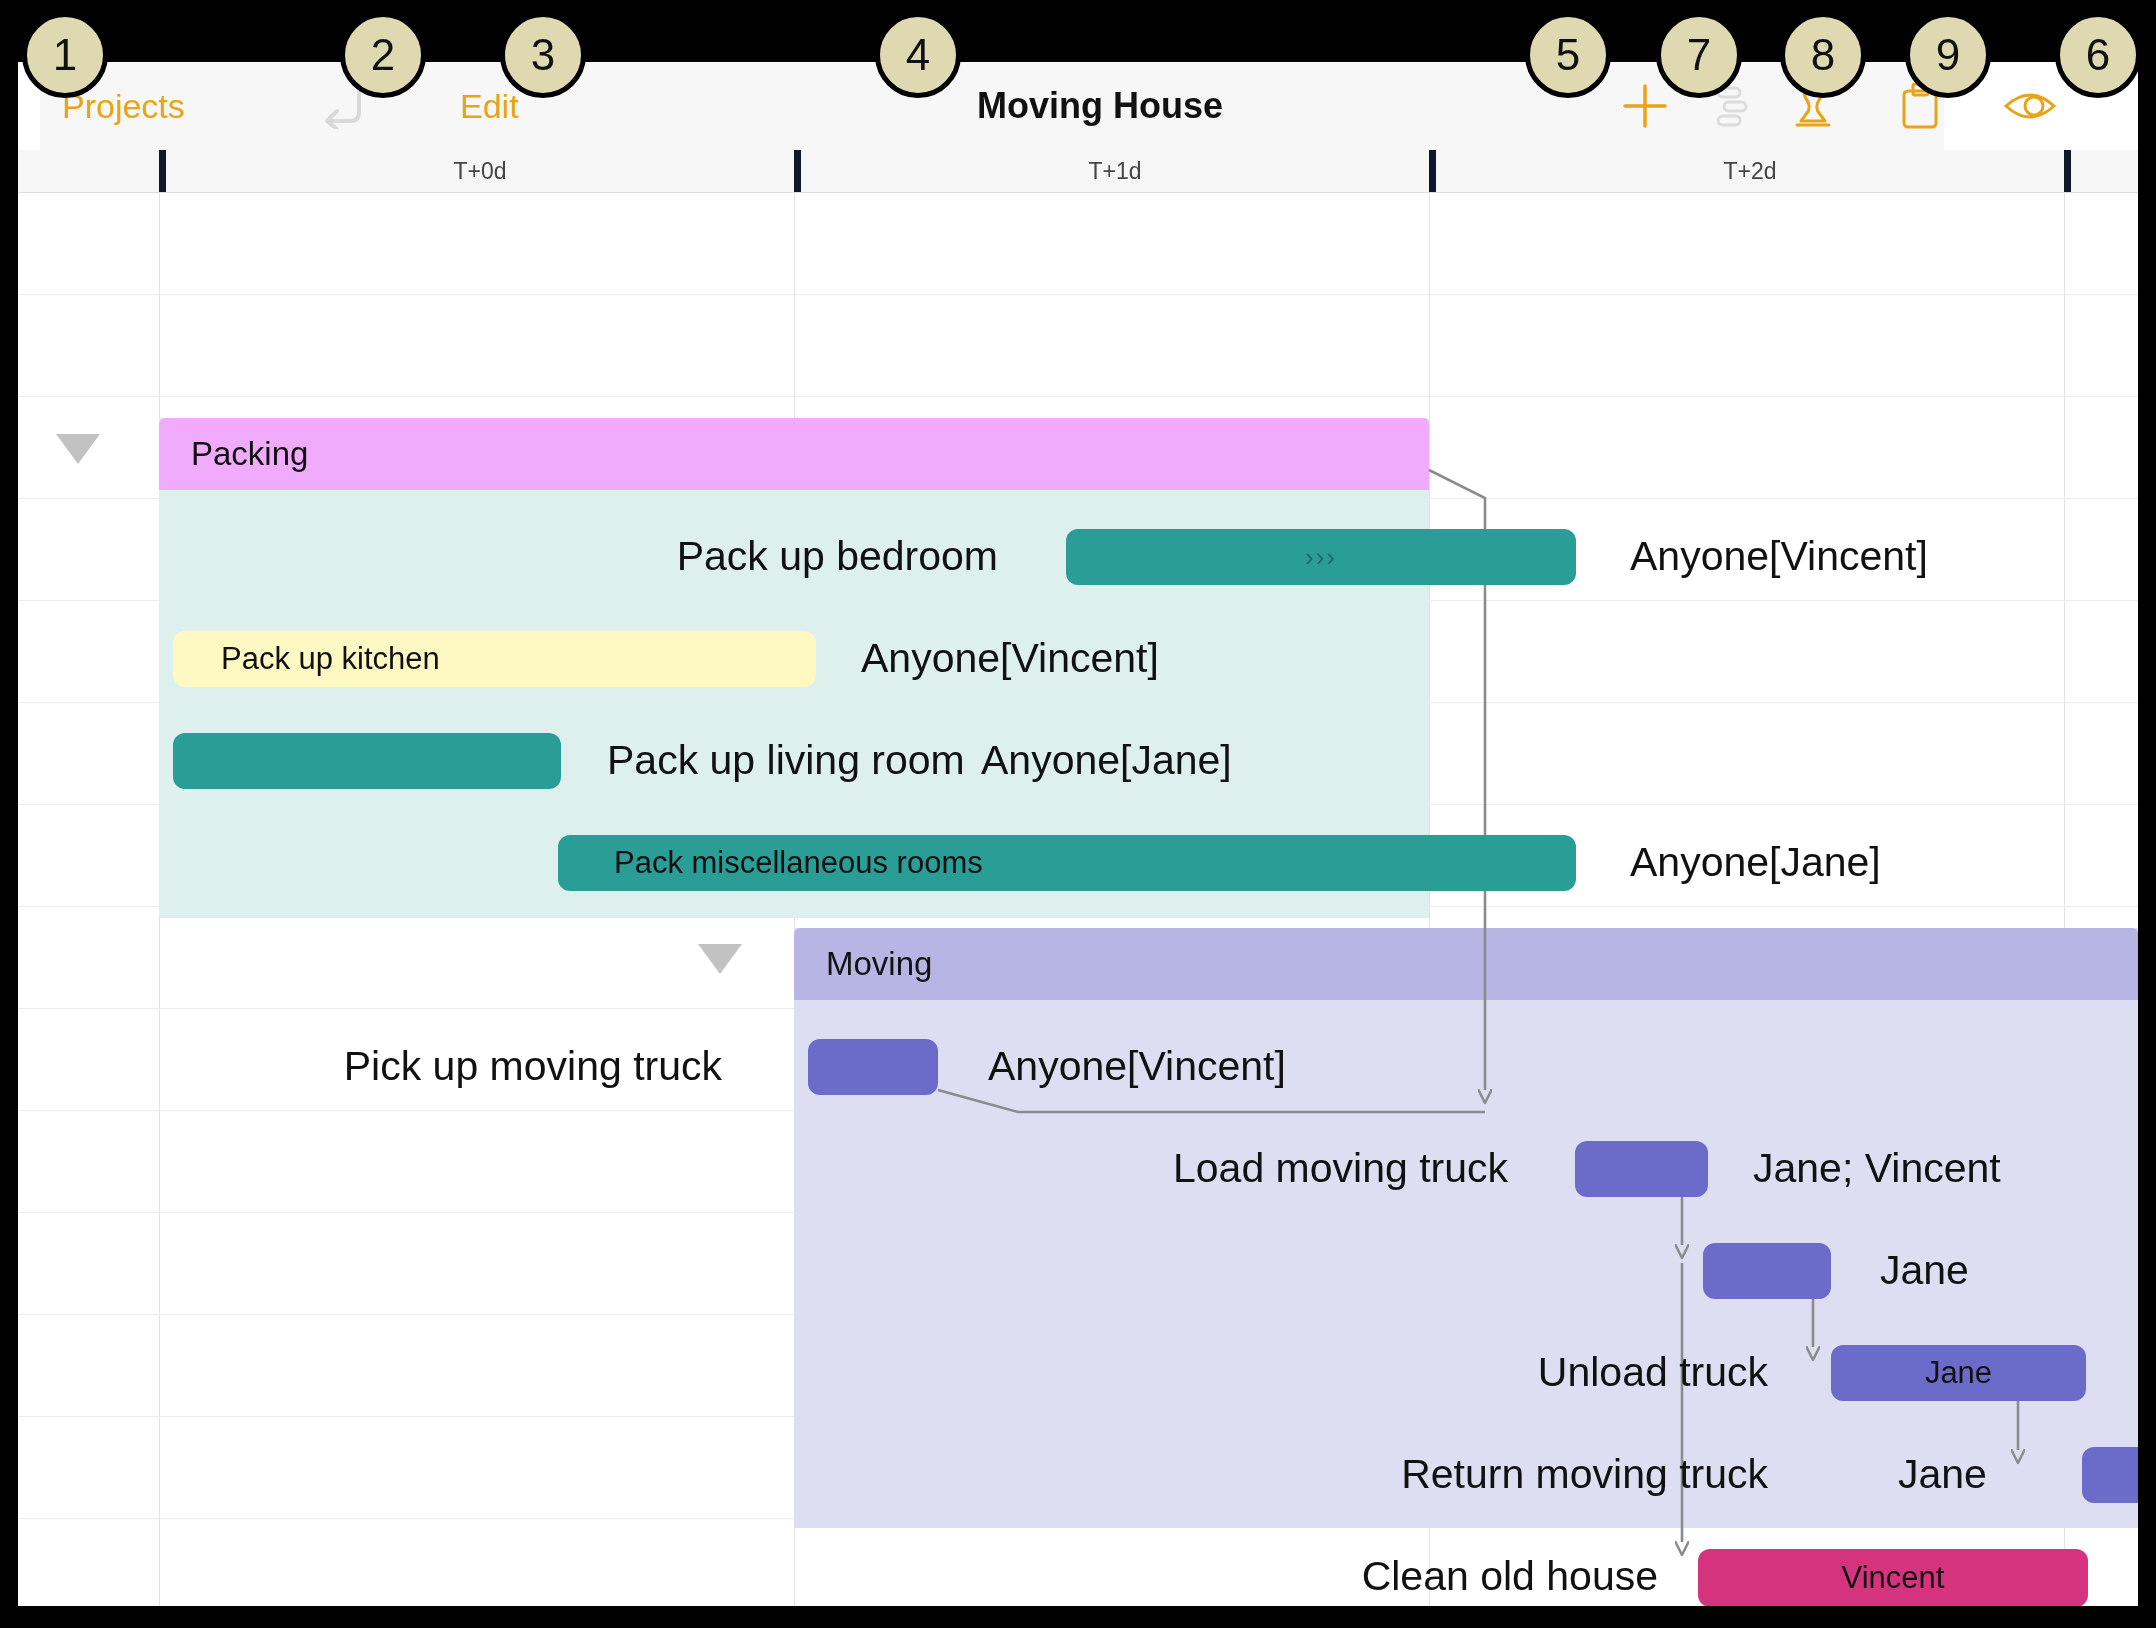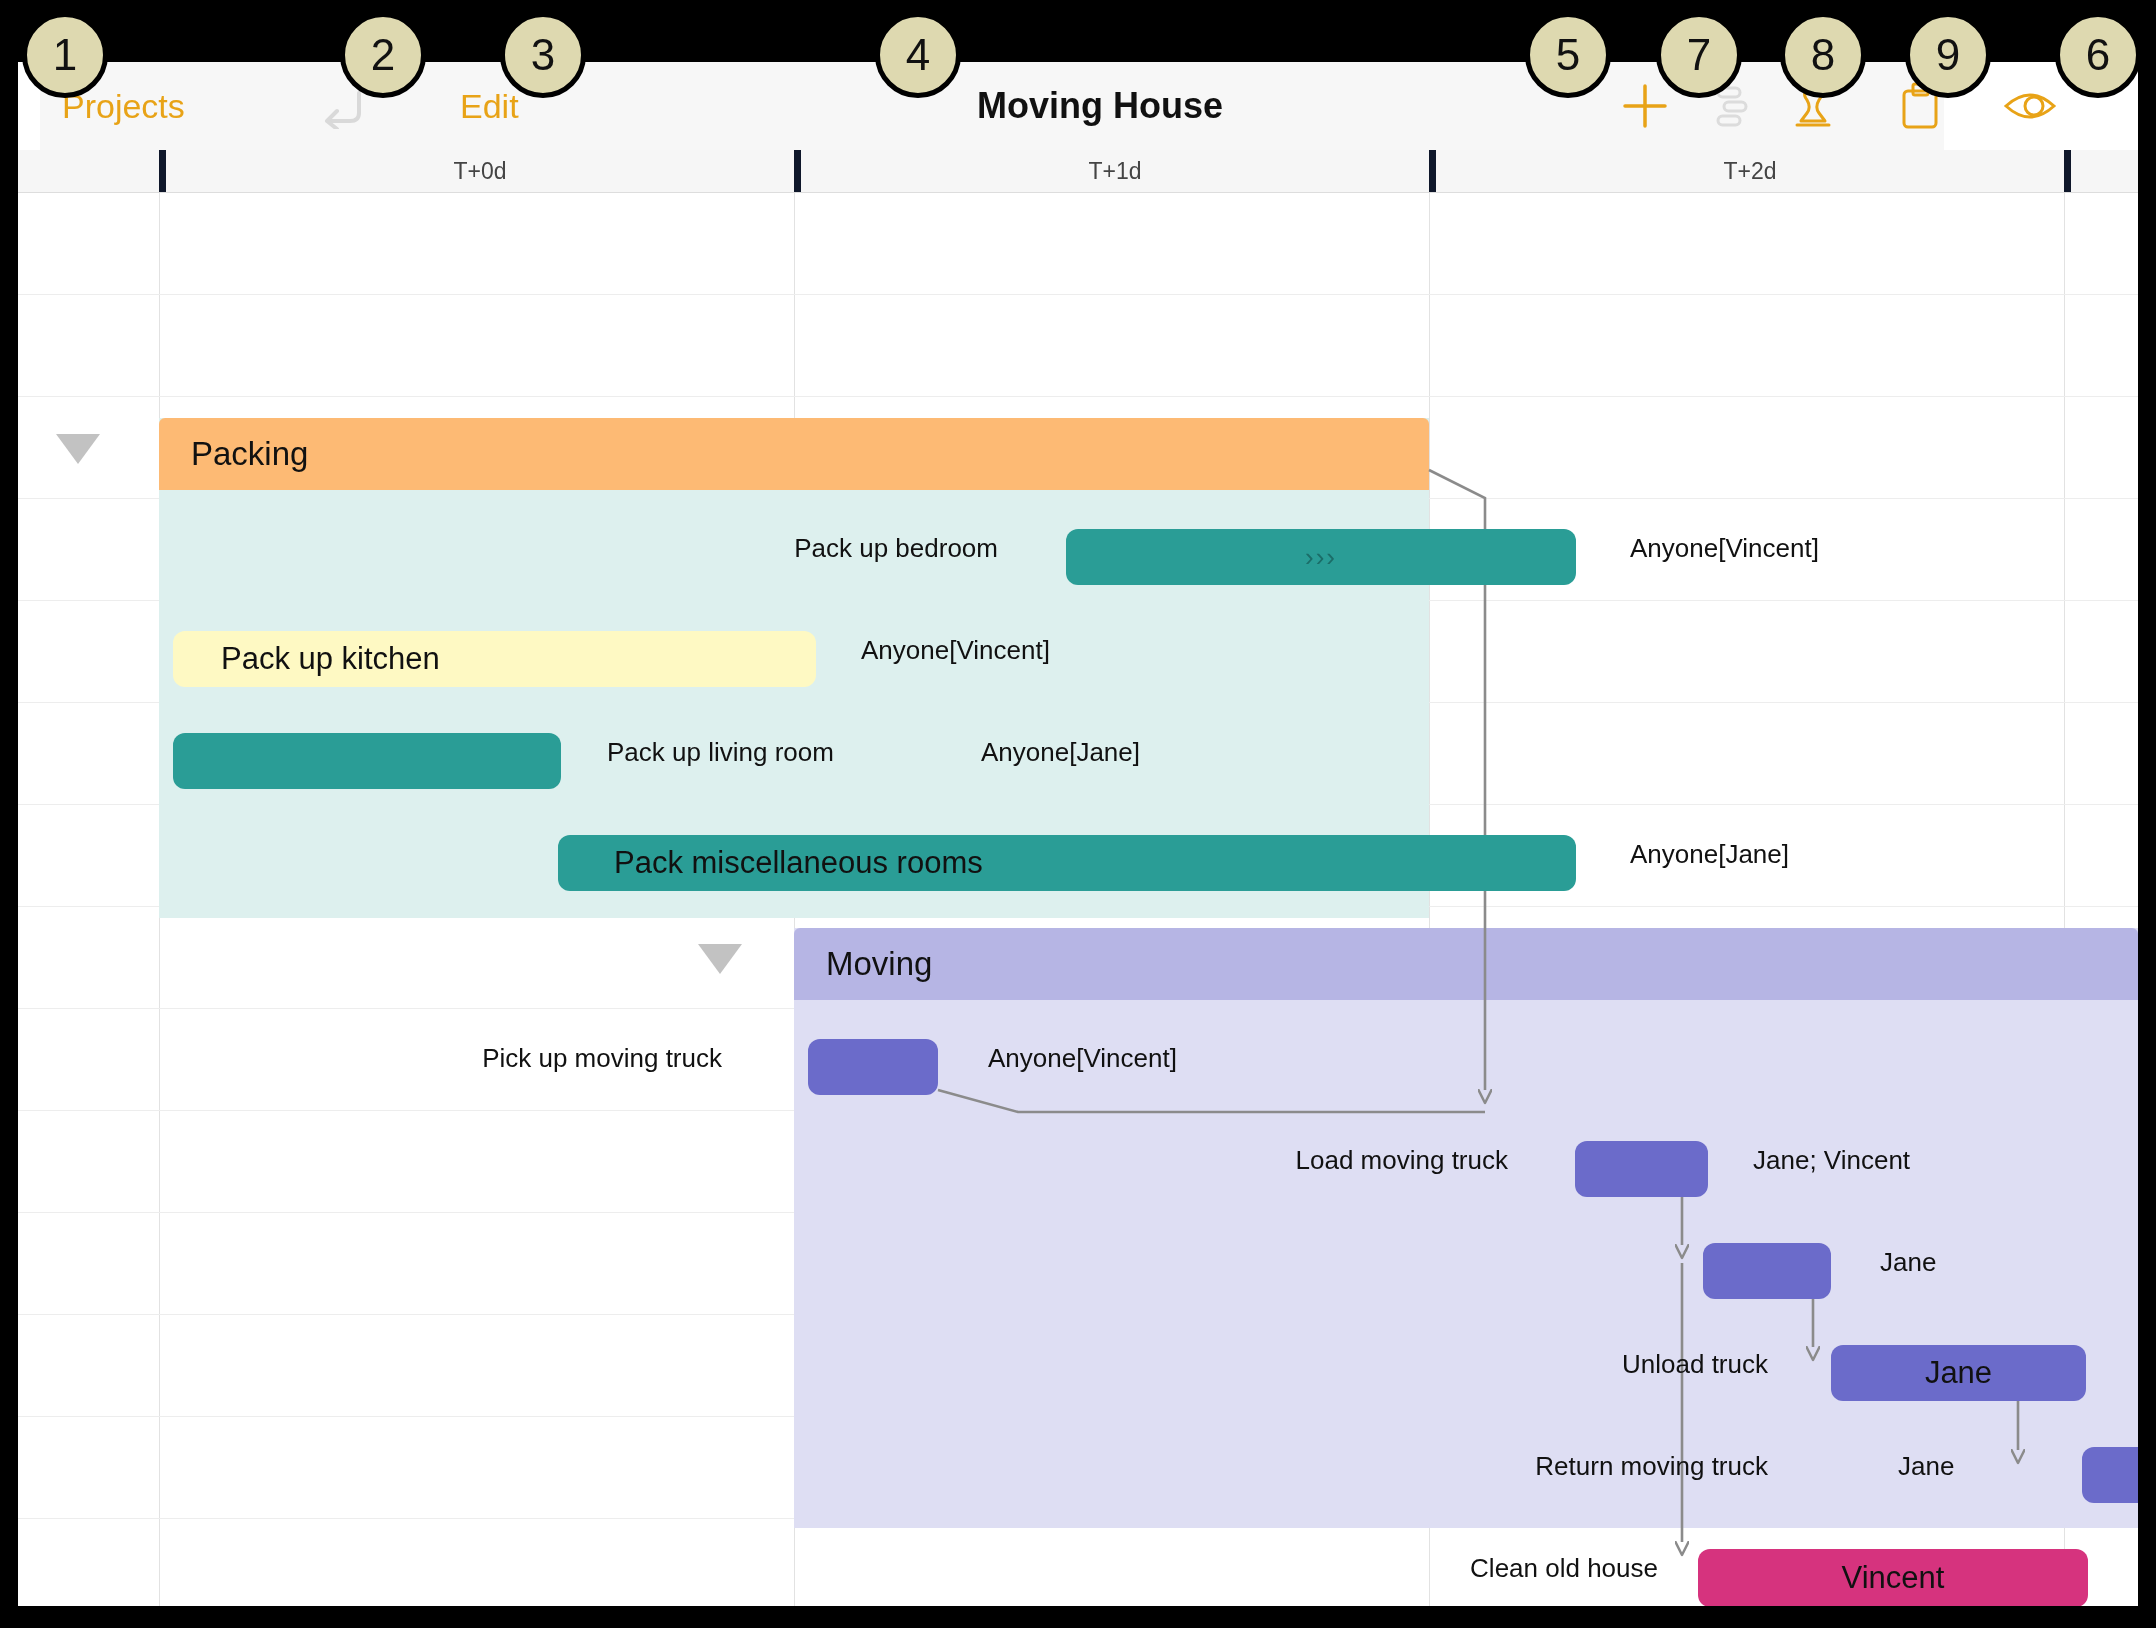--- a/index.html
+++ b/index.html
@@ -52,22 +52,22 @@
 
   
   .tri{position:absolute;width:0;height:0;border-left:22px solid transparent;
        border-right:22px solid transparent;border-top:30px solid #c2c2c2;}
 
   
   .bar{position:absolute;border-radius:12px;display:flex;align-items:center;}
   .bar .inlabel{font-size:31px;color:#111;}
 
   
-  .tlabel{position:absolute;font-size:26px;color:#111;white-space:nowrap;
-          display:flex;align-items:center;height:46px;}
+  .tlabel{position:absolute;font-size:41px;color:#111;white-space:nowrap;
+          display:flex;align-items:center;height:46px;margin-top:8px;}
   .tlabel.right{justify-content:flex-end;}
 
   
   .chev{font-size:26px;color:#1b6d68;letter-spacing:2px;}
 
   
   #deps{position:absolute;left:0;top:0;width:2120px;height:1456px;pointer-events:none;}
 
   
   .badge{position:absolute;width:76px;height:76px;border-radius:50%;
@@ -153,21 +153,21 @@
       <div class="hline" style="top:654px;"></div>
       <div class="hline" style="top:756px;"></div>
       <div class="hline" style="top:858px;"></div>
       <div class="hline" style="top:960px;"></div>
       <div class="hline" style="top:1062px;"></div>
       <div class="hline" style="top:1164px;"></div>
       <div class="hline" style="top:1266px;"></div>
       <div class="hline" style="top:1368px;"></div>
 
       <div class="group-body" style="left:141px;top:268px;width:1270px;height:500px;background:#ddf0ee;"></div>
-      <div class="group-header" style="left:141px;top:268px;width:1270px;height:72px;background:#fdba74;">
+      <div class="group-header" style="left:141px;top:268px;width:1270px;height:72px;background:#f0abfc;">
         <span class="glabel">Packing</span>
       </div>
       <div class="tri" style="left:38px;top:284px;"></div>
 
       <div class="group-body" style="left:776px;top:778px;width:1344px;height:600px;background:#dedef3;"></div>
       <div class="group-header" style="left:776px;top:778px;width:1344px;height:72px;background:#b6b5e4;">
         <span class="glabel">Moving</span>
       </div>
       <div class="tri" style="left:680px;top:794px;"></div>
 

